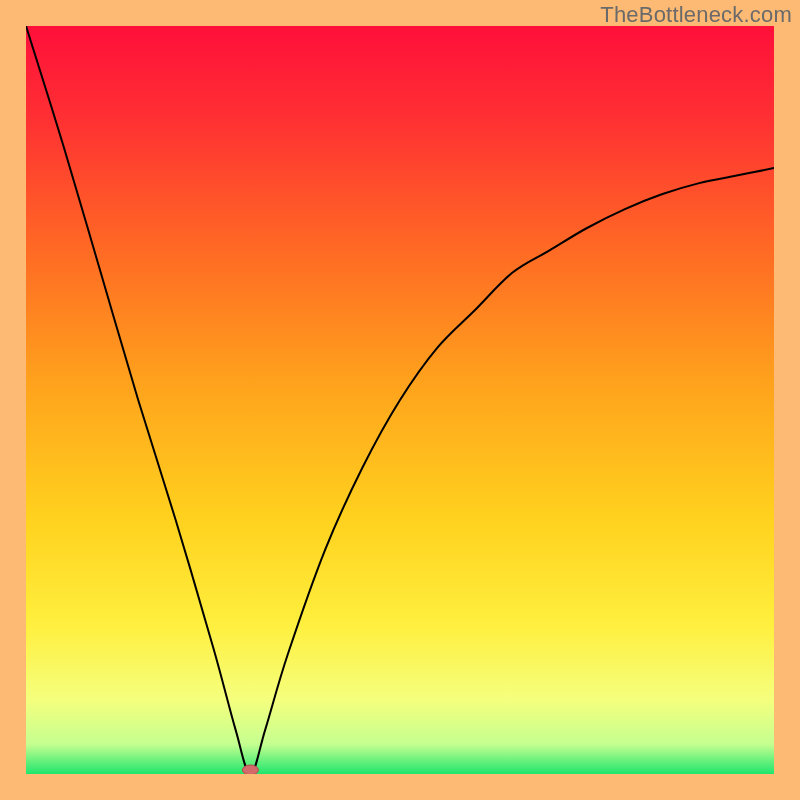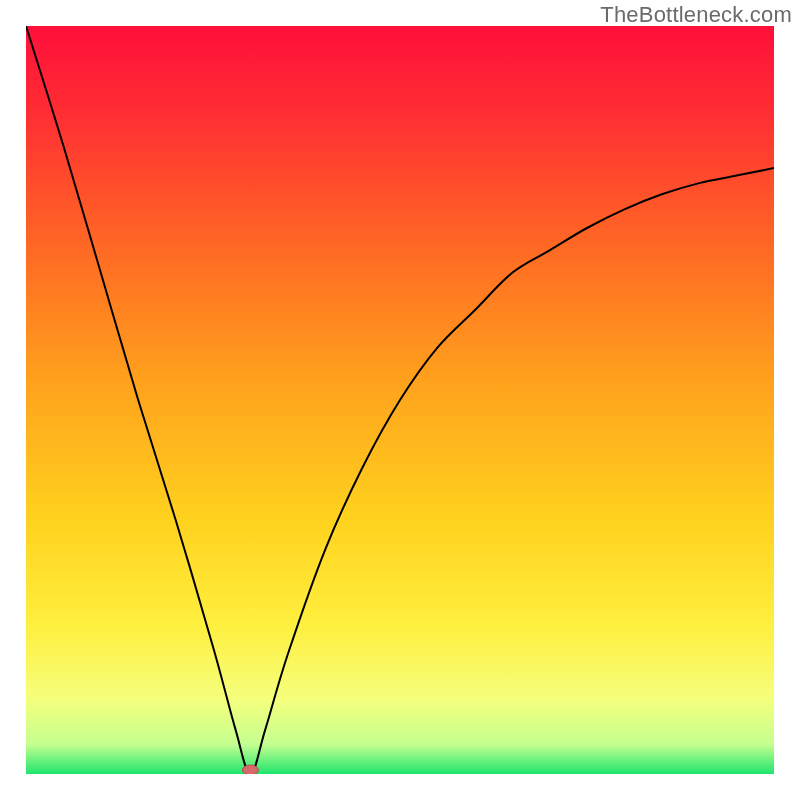--- a/index.html
+++ b/index.html
@@ -8,21 +8,21 @@
     width: 800px;
     height: 800px;
     background: #000;
     font-family: Arial, Helvetica, sans-serif;
     overflow: hidden;
   }
   .frame {
     position: relative;
     width: 800px;
     height: 800px;
-    background: #ffffff;
+    background: #fdba74;
   }
   .watermark {
     position: absolute;
     top: 2px;
     right: 8px;
     color: #6a6a6a;
     font-size: 22px;
     font-weight: 400;
     letter-spacing: 0.2px;
     z-index: 10;

